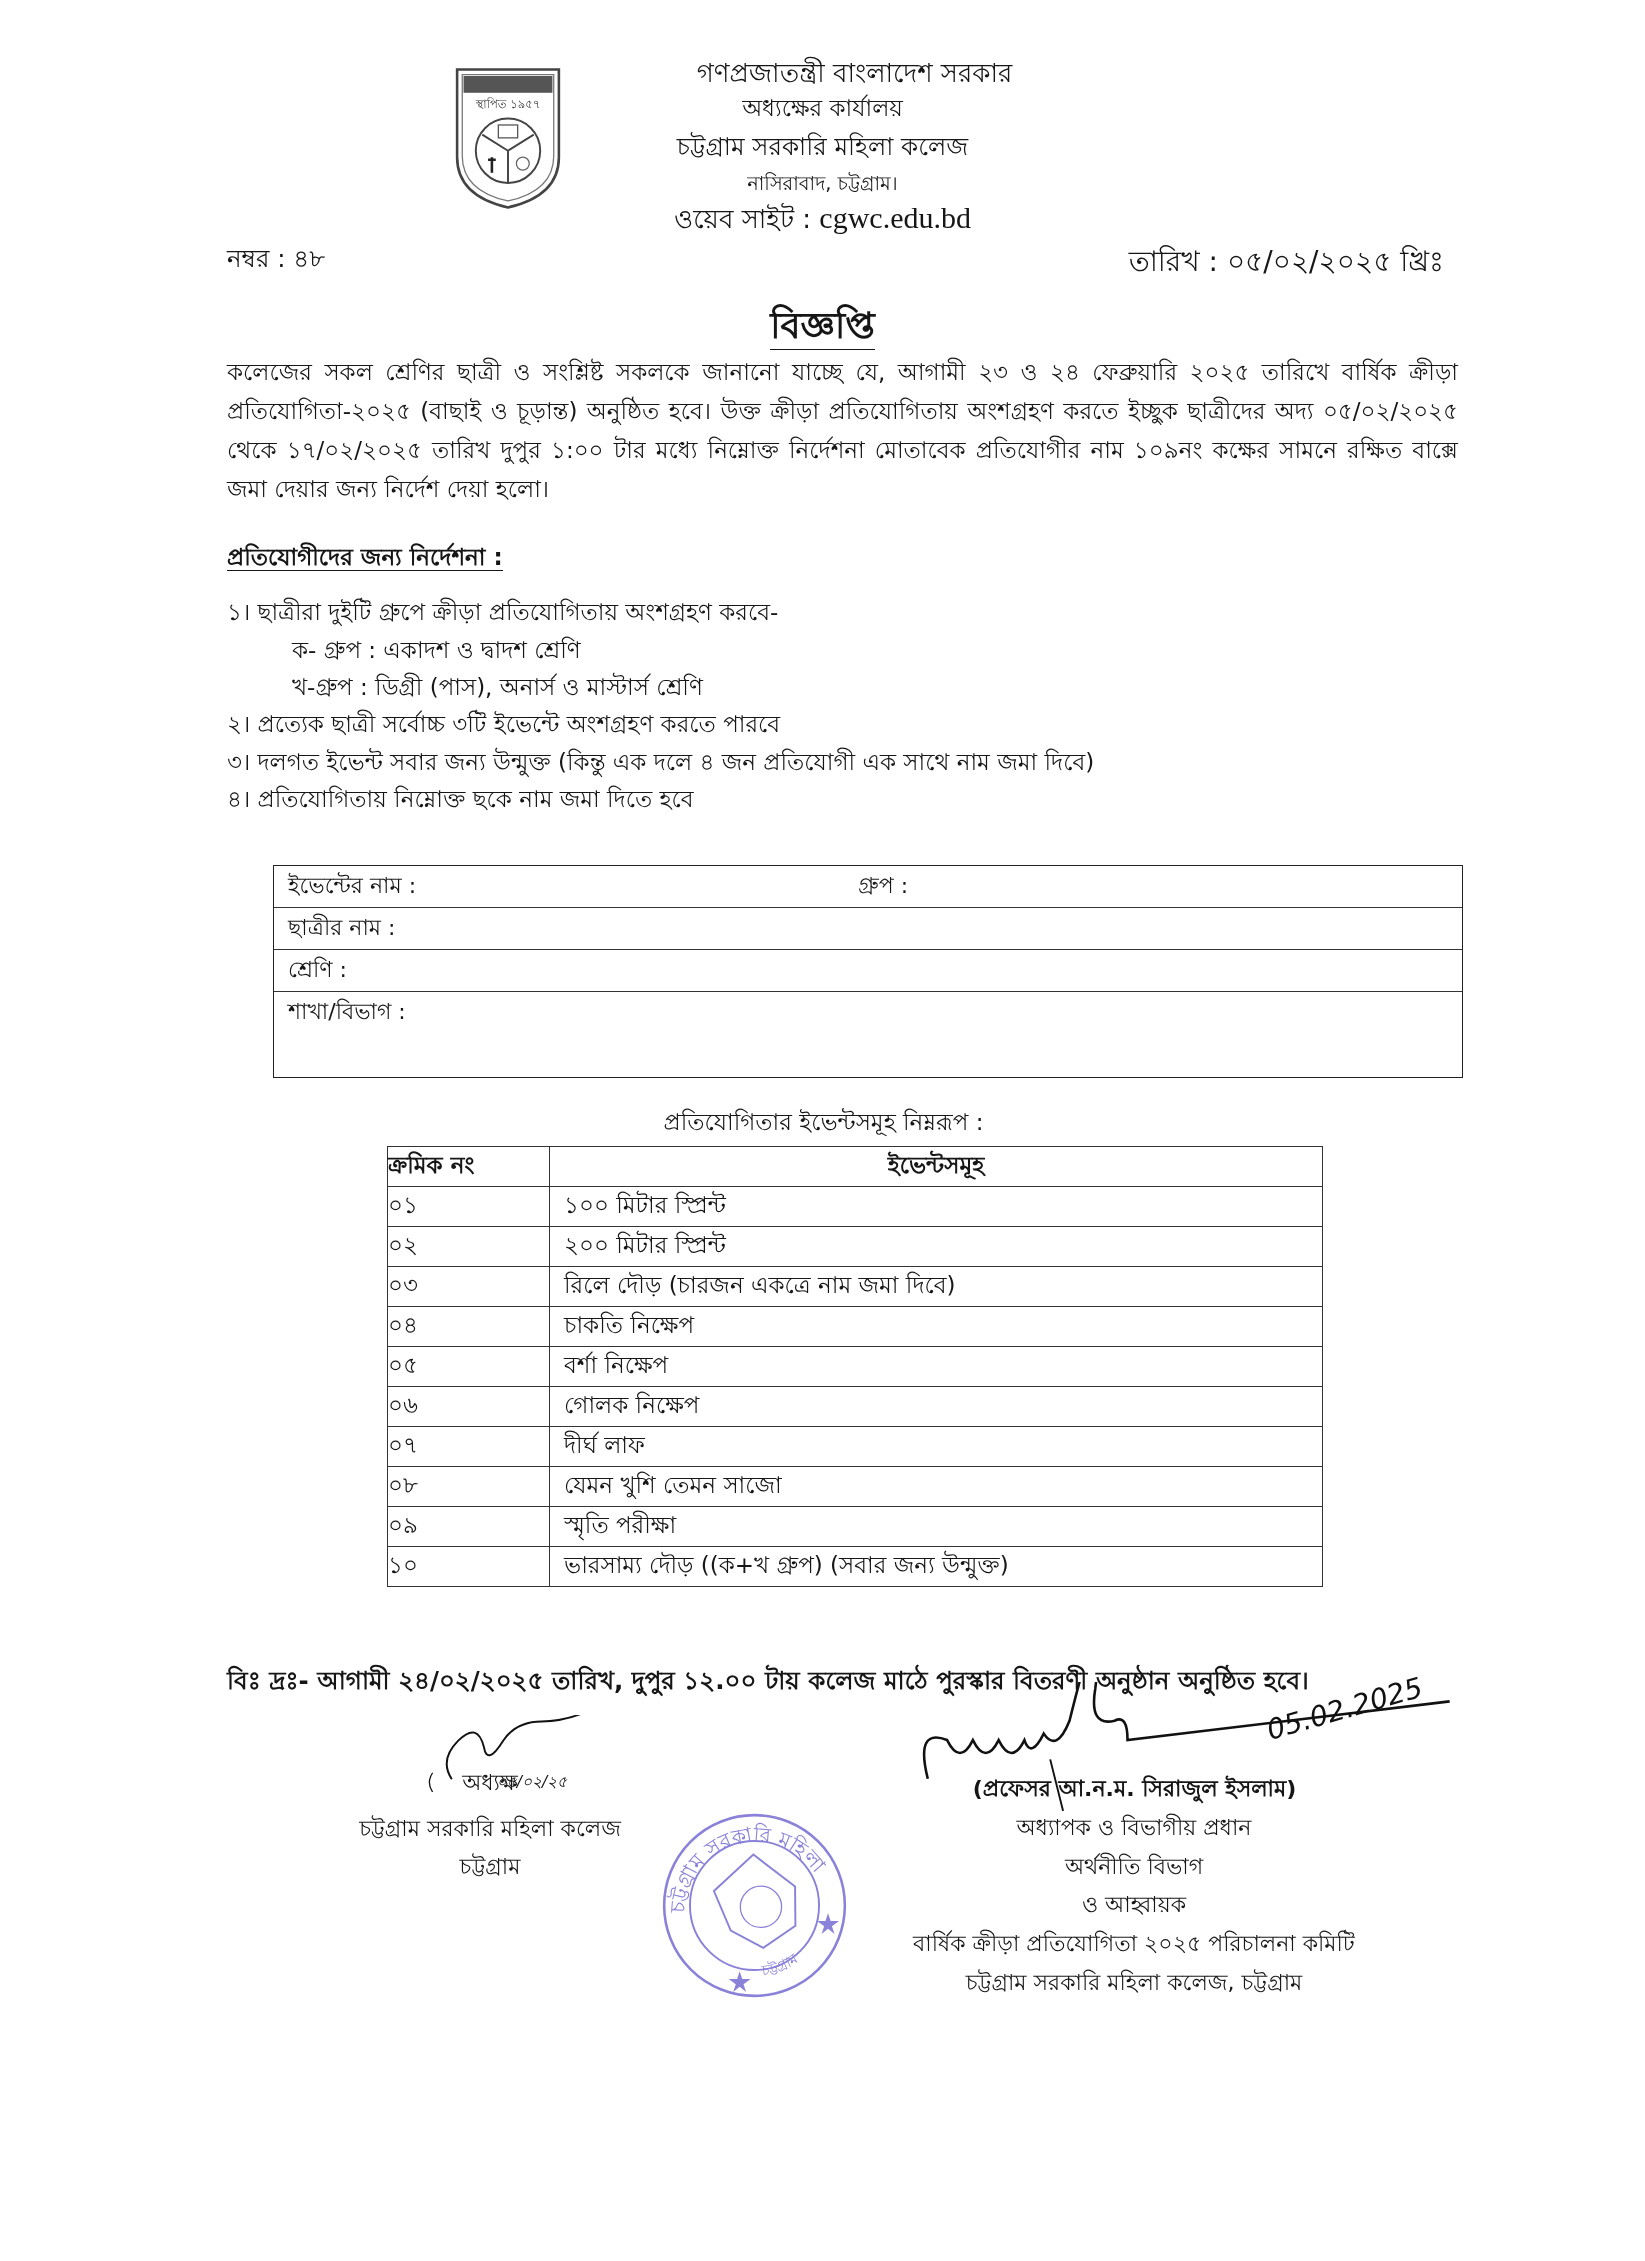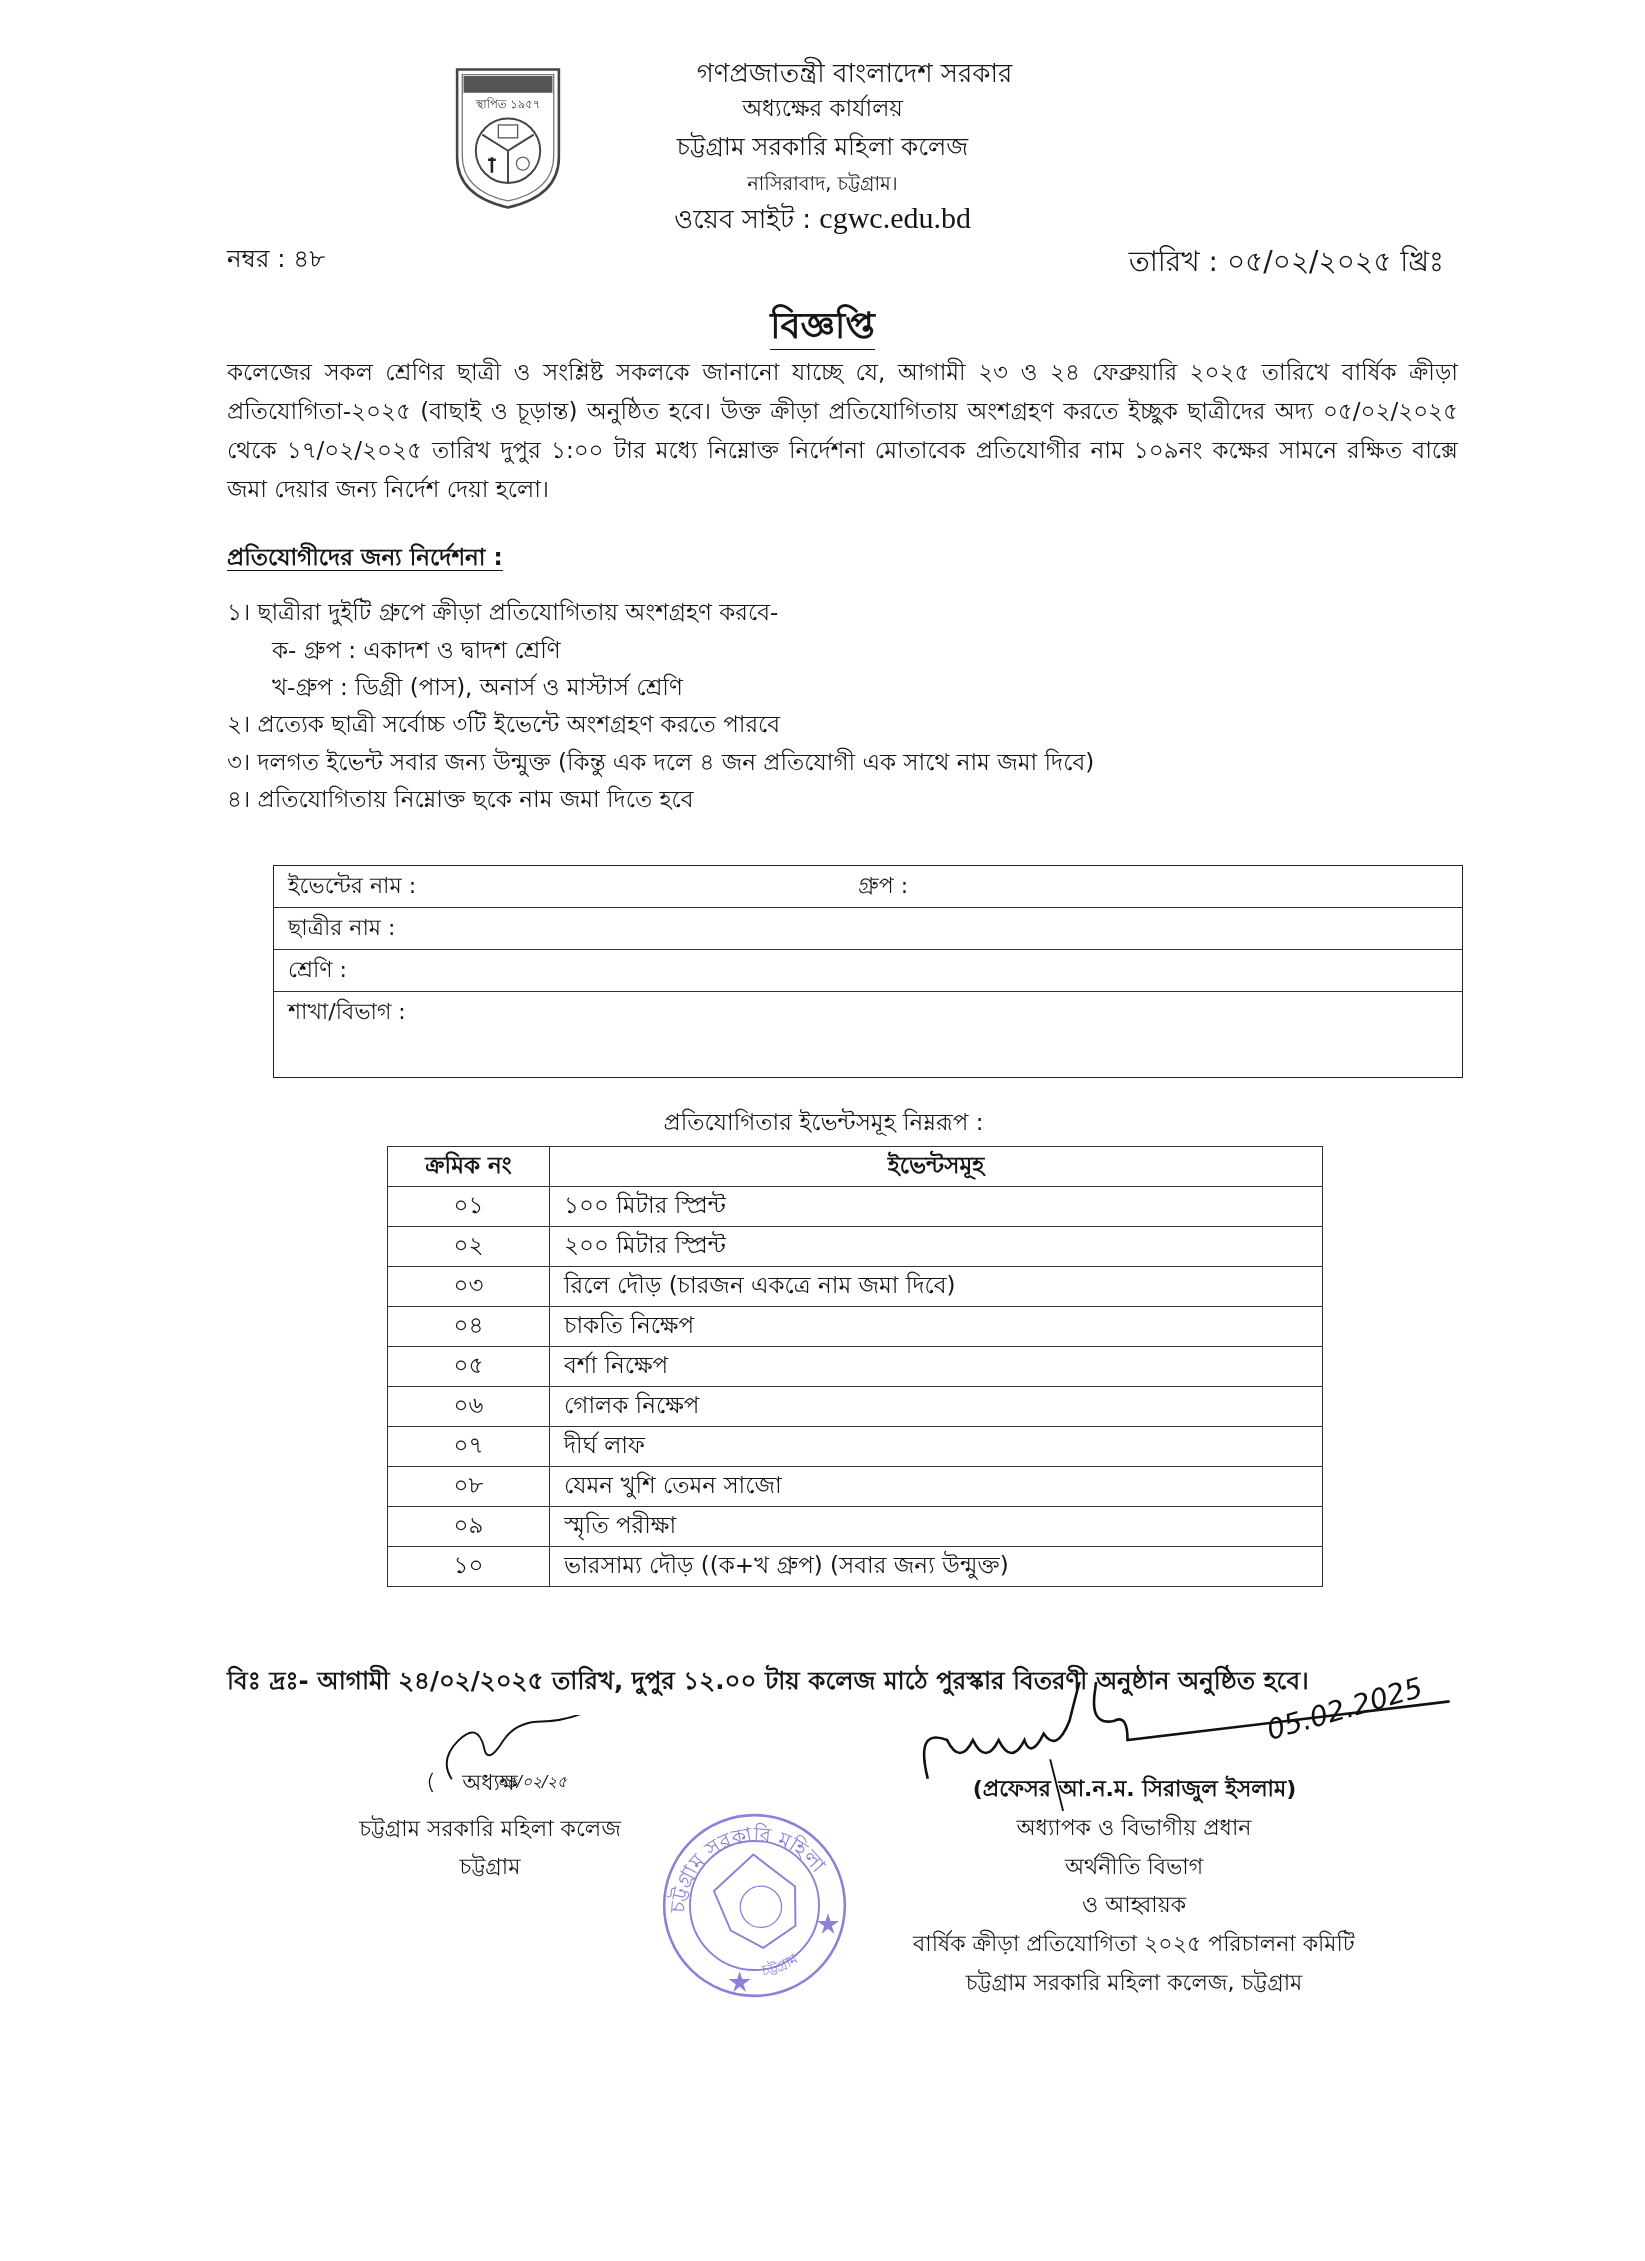--- a/index.html
+++ b/index.html
@@ -22,34 +22,34 @@
 
   #title { left:0; width:1645px; top:298px; text-align:center; font-size:36px; font-weight:bold; }
   #title span { border-bottom:1.9px solid #161616; padding-bottom:2.6px; }
 
   #body-para { left:227px; top:353px; width:1231px; font-size:23px; line-height:39px; text-align:justify; text-align-last:left; }
 
   #instr-heading { left:227px; top:539px; font-size:23px; font-weight:bold; }
   #instr-heading span { border-bottom:1.9px solid #161616; }
 
   .instr { position:absolute; left:227px; font-size:23px; line-height:36px; }
-  .sub { left:272px; }
+  .sub { left:292px; }
 
   
   #form-box { left:273px; top:865px; width:1190px; height:213px; border:1.9px solid #222; box-sizing:border-box; }
   .form-row { height:42px; border-bottom:1.3px solid #333; position:relative; font-size:22px; box-sizing:border-box; padding-left:14px; line-height:39px; }
   .form-row:last-child { border-bottom:none; }
   .form-group { position:absolute; left:584px; top:0; }
 
   
   #events-caption { left:1px; width:1645px; top:1104px; text-align:center; font-size:23px; font-weight:normal; }
   #events-table { position:absolute; left:387px; top:1146px; width:936px; border-collapse:collapse; }
   #events-table th, #events-table td { border:1.3px solid #333; font-size:23px; height:39px; padding:0; }
   #events-table th { font-weight:bold; height:39px; }
-  #events-table .c1 { width:161px; text-align:center; }
+  #events-table .c1 { width:161px; text-align:left; }
   #events-table .c2 { text-align:left; padding-left:14px; }
   #events-table th.c2 { text-align:center; padding-left:0; }
 
   #note { left:227px; top:1662px; font-size:24.5px; font-weight:bold; }
 
   
   .sig-text { position:absolute; font-size:22px; text-align:center; }
   #left-sig { left:413px; top:1715px; width:206px; height:77px; }
   #left-title { left:361px; width:258px; top:1765px; }
   #left-org1 { left:258px; width:464px; top:1811px; }

